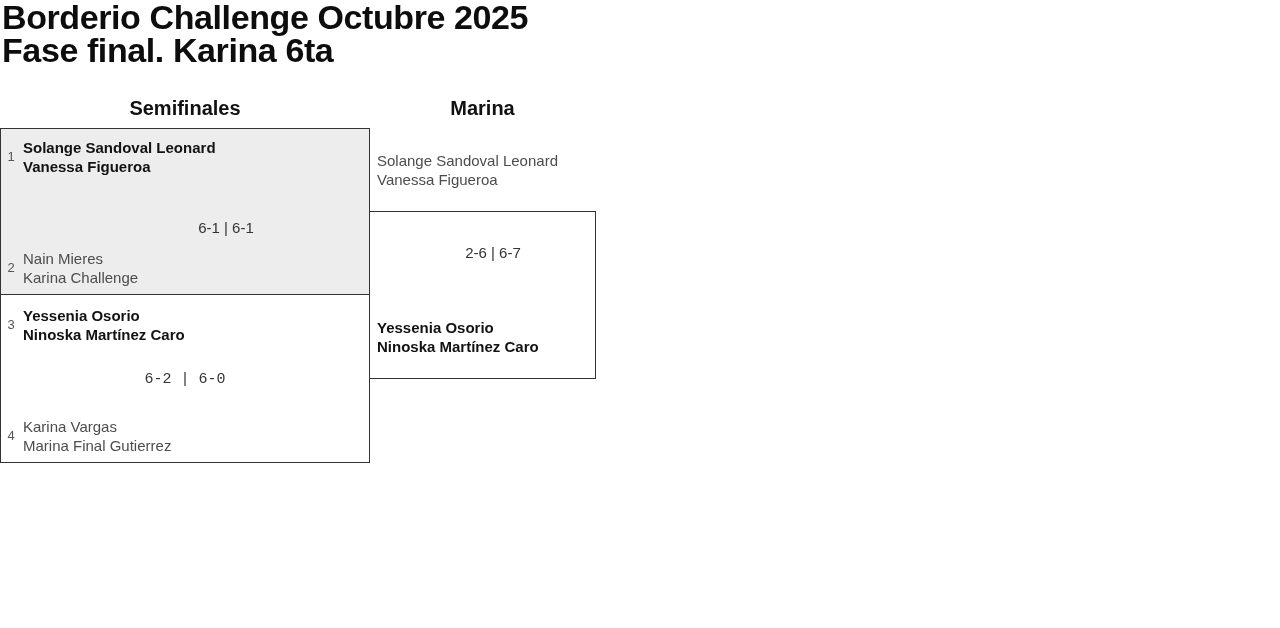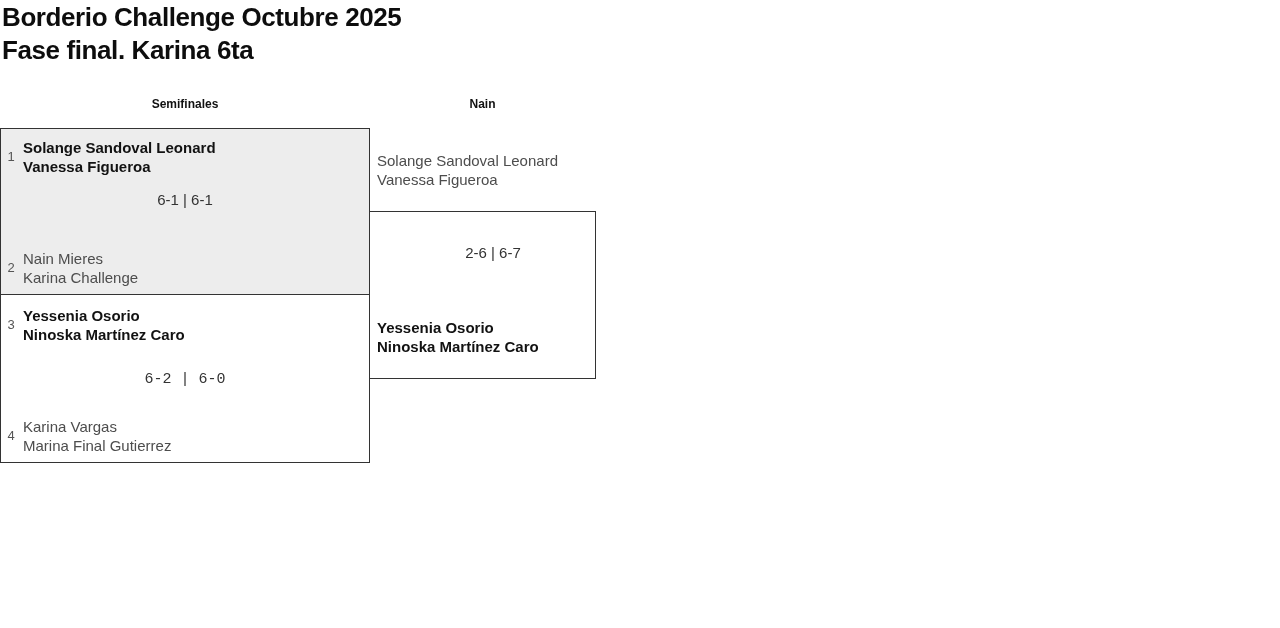--- a/index.html
+++ b/index.html
@@ -11,21 +11,21 @@
     font-family: "Liberation Sans", sans-serif;
     overflow: hidden;
   }
 
   
   .page-title {
     position: absolute;
     left: 2px;
     top: 1px;
     margin: 0;
-    font-size: 26px;
+    font-size: 34px;
     line-height: 33px;
     font-weight: 700;
     letter-spacing: -0.4px;
     color: #0d0d0d;
   }
   .page-title .line { display: block; white-space: nowrap; }
 
   
   .logo {
     position: absolute;
@@ -51,21 +51,21 @@
     line-height: 66px;
     font-weight: 700;
     letter-spacing: -1.5px;
     color: #76b82d;
   }
 
   
   .round-header {
     position: absolute;
     top: 97px;
-    font-size: 12px;
+    font-size: 20px;
     font-weight: 700;
     color: #111111;
     text-align: center;
   }
   .rh-semis { left: 0;     width: 370px; }
   .rh-final { left: 369px; width: 227px; }
 
   
   .match {
     position: absolute;
@@ -102,21 +102,21 @@
     position: absolute;
     text-align: center;
     font-size: 15px;
     line-height: 16px;
     color: #333333;
     z-index: 2;
   }
 
   .t-sf1-top { left: 23px;  top: 138px; }
   .s-sf1-top { left: 4px;   top: 149px; }
-  .sc-sf1    { left: 0;     top: 192px; width: 370px; }
+  .sc-sf1    { left: 0;     top: 220px; width: 370px; padding-left: 41px; }
   .t-sf1-bot { left: 23px;  top: 249px; }
   .s-sf1-bot { left: 4px;   top: 260px; }
 
   .t-sf2-top { left: 23px;  top: 306px; }
   .s-sf2-top { left: 4px;   top: 317px; }
   .sc-sf2    { left: 0;     top: 372px; width: 370px; font-family: Liberation Mono, monospace; }
   .t-sf2-bot { left: 23px;  top: 417px; }
   .s-sf2-bot { left: 4px;   top: 428px; }
 
   .t-fin-top { left: 377px; top: 151px; }
@@ -128,21 +128,21 @@
 
 <div class="page">
 
   <h1 class="page-title">
     <span class="line">Borderio Challenge Octubre 2025</span>
     <span class="line">Fase final. Karina 6ta</span>
   </h1>
 
 
   <div class="round-header rh-semis">Semifinales</div>
-  <div class="round-header rh-final">Nain</div>
+  <div class="round-header rh-final">Marina</div>
 
   <div class="match m-sf1"></div>
   <div class="match m-sf2"></div>
   <div class="match m-final"></div>
 
   <div class="seed s-sf1-top">1</div>
   <div class="team winner t-sf1-top">
     <span class="line">Solange Sandoval Leonard</span>
     <span class="line">Vanessa Figueroa</span>
   </div>

